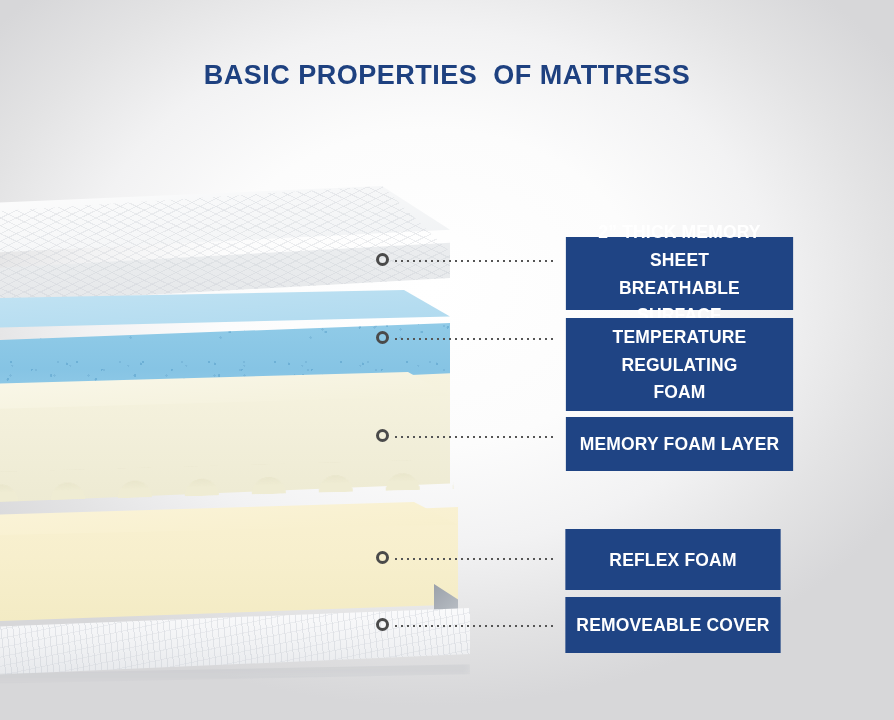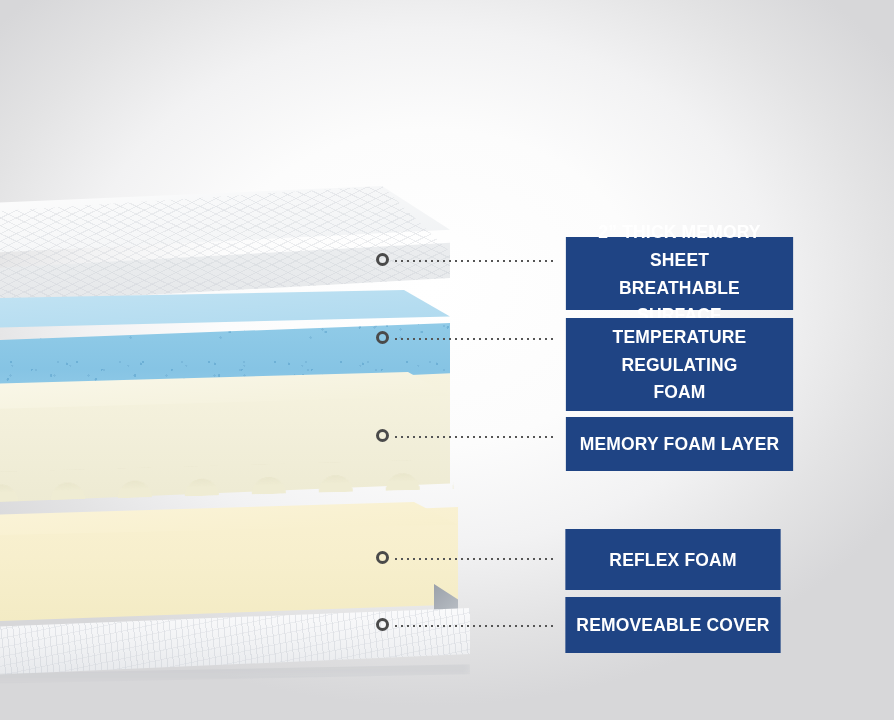--- a/index.html
+++ b/index.html
@@ -188,20 +188,21 @@
     white-space:pre-line;
     transform:scaleX(.92);
     transform-origin:center;
   }
 </style>
 </head>
 <body>
 
 <div id="stage">
 
+  <div id="title">BASIC PROPERTIES  OF MATTRESS</div>
 
   <div id="mattress">
 
     <div class="layer" id="lyr-top">
       <div class="front-face"></div>
       <div class="top-surface"></div>
       <div class="quilt"></div>
     </div>
 
     <div class="layer" id="lyr-blue">

